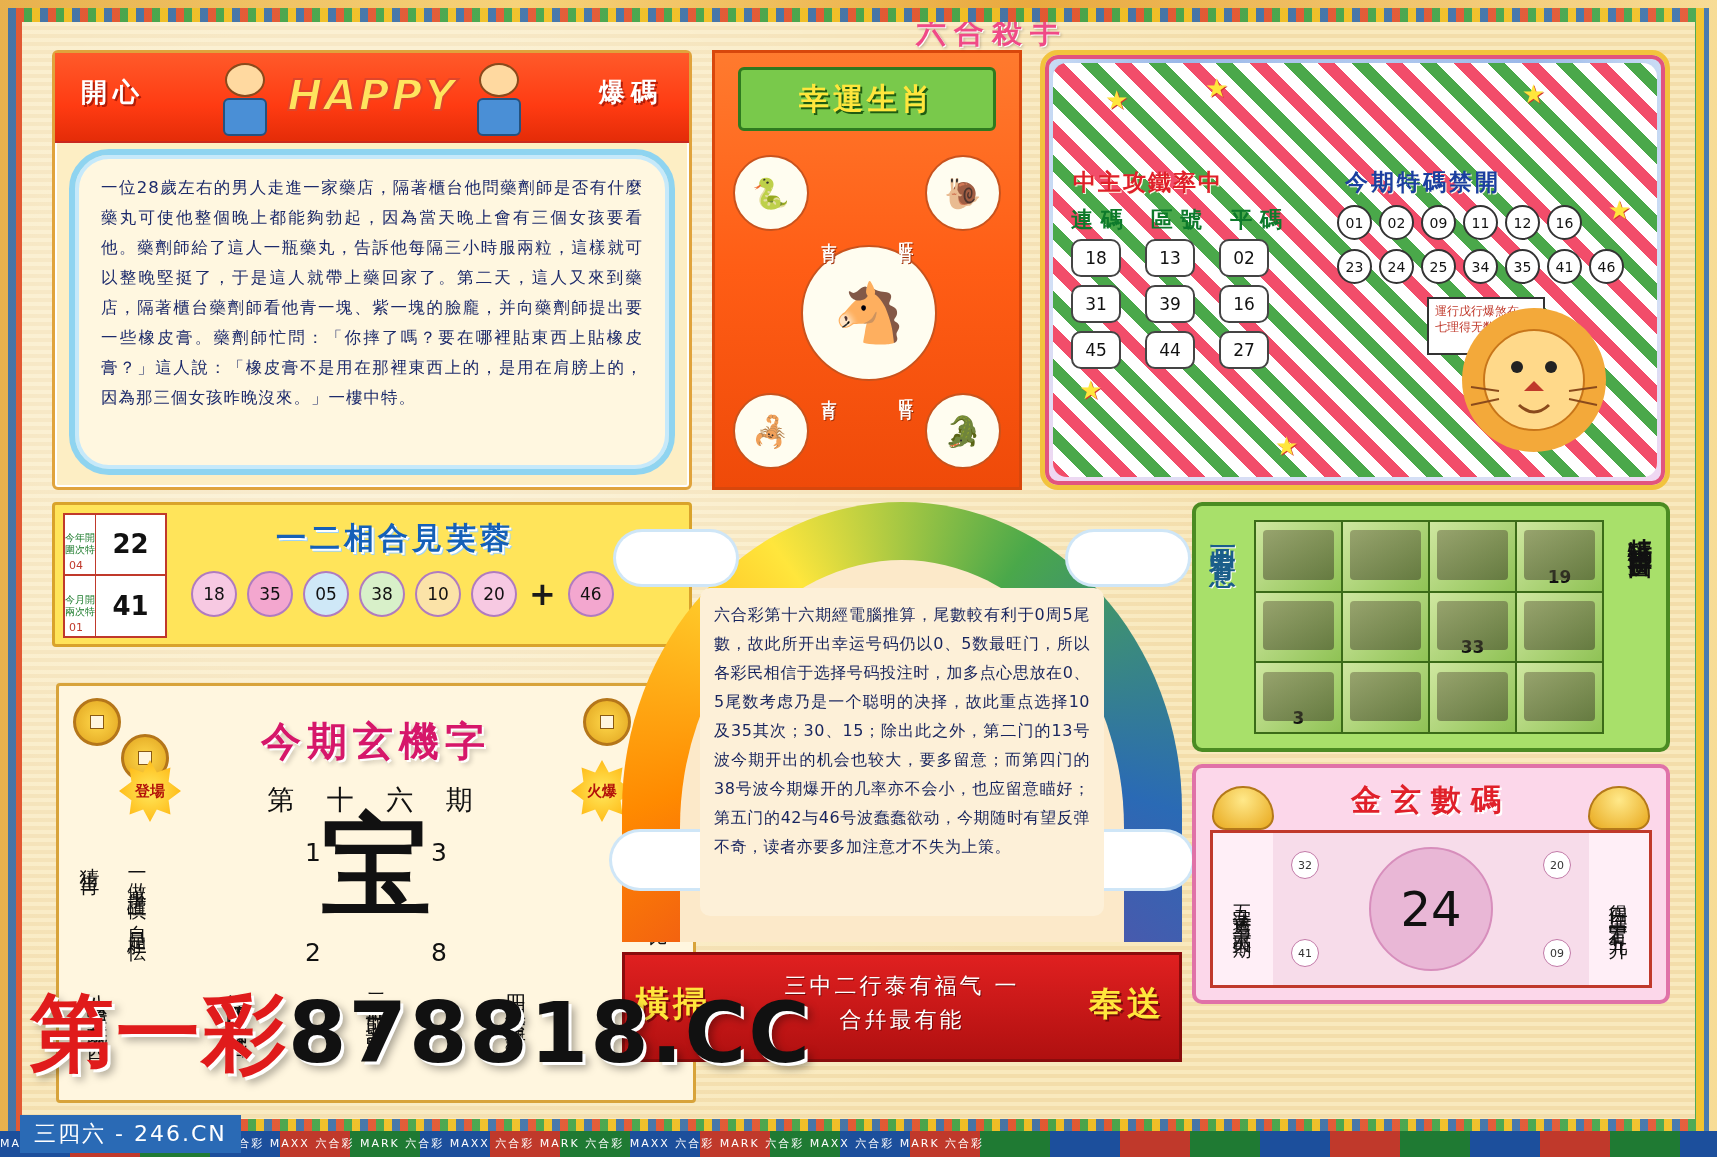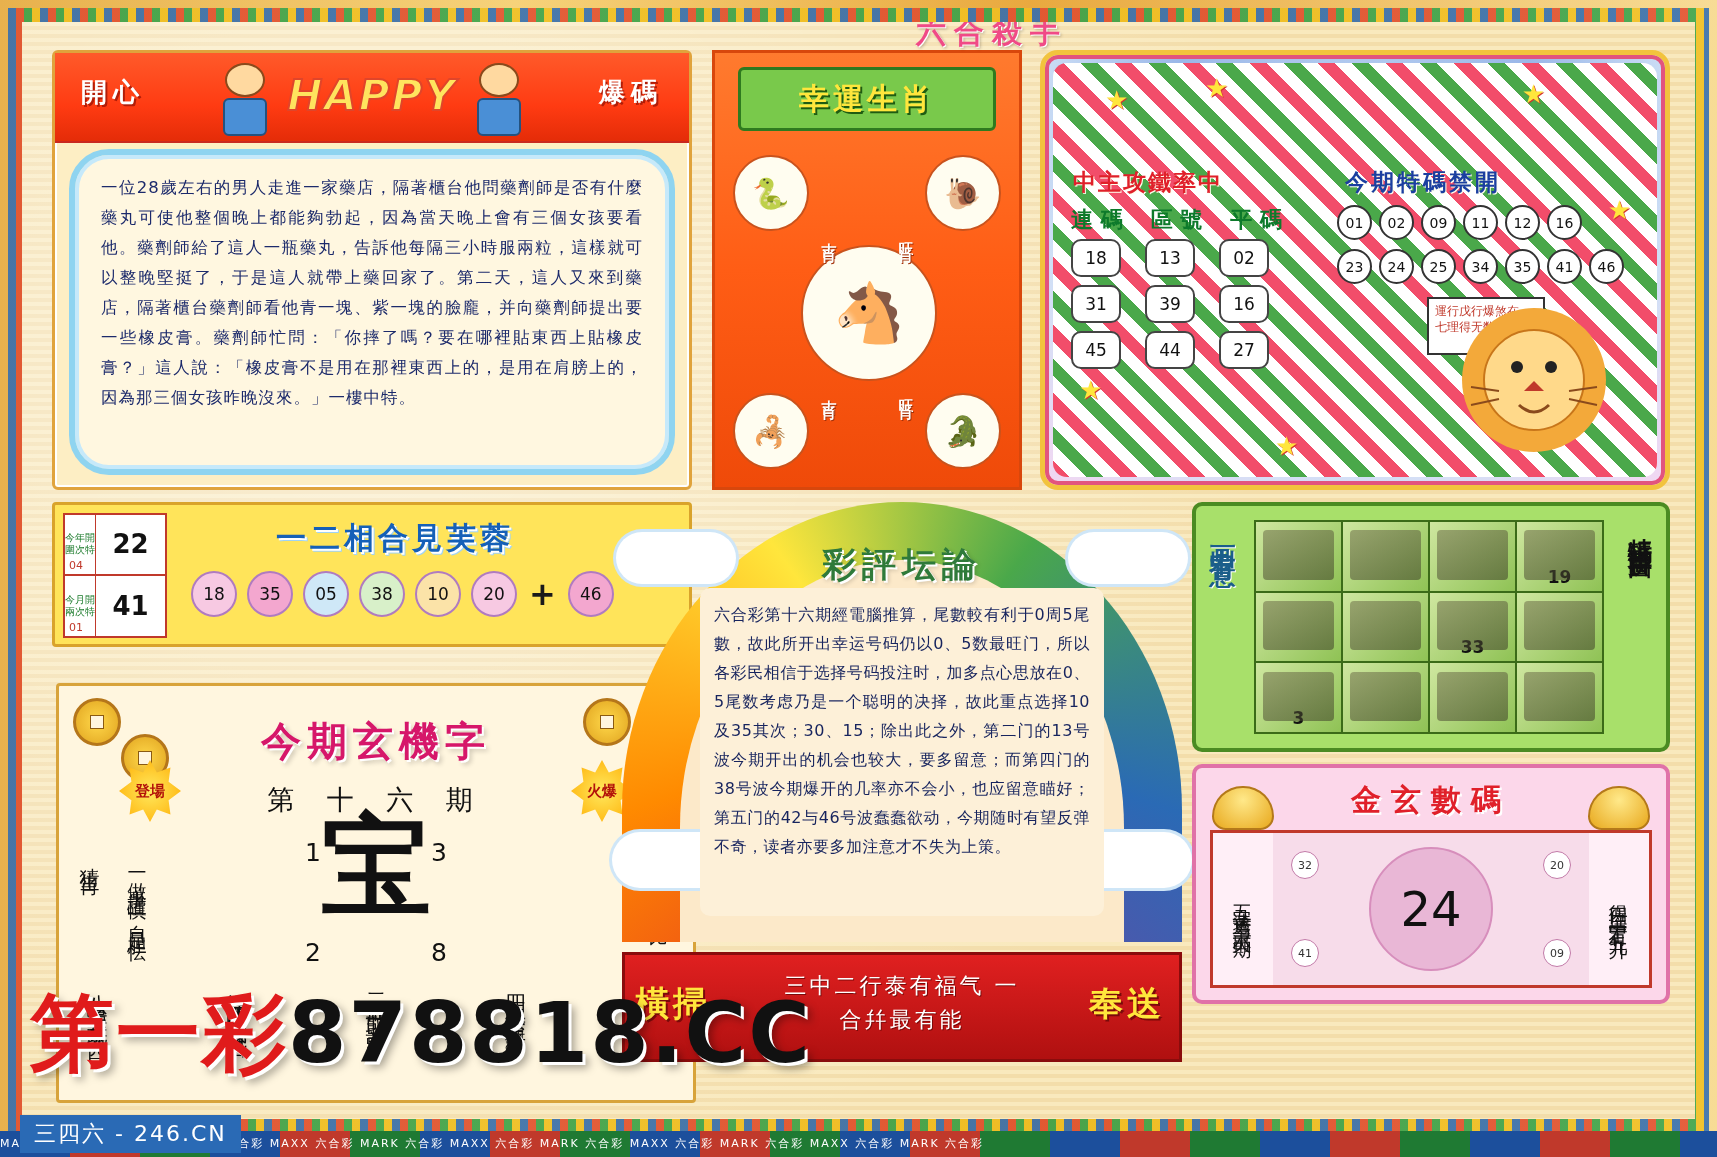--- a/index.html
+++ b/index.html
@@ -414,21 +414,20 @@
       </div>
     </div>
 
     <div class="panel" id="rainbow">
       <div class="arc"></div>
       <div class="arcmask"></div>
       <div class="cloud" style="left:-6px;top:30px;width:120px;height:52px;"></div>
       <div class="cloud" style="right:-6px;top:30px;width:120px;height:52px;"></div>
       <div class="cloud" style="left:-10px;bottom:54px;width:130px;height:56px;"></div>
       <div class="cloud" style="right:-10px;bottom:54px;width:130px;height:56px;"></div>
-      <div class="ttl">彩評坛論</div>
       <div class="inner">
         <p>六合彩第十六期經電腦推算，尾數較有利于0周5尾數，故此所开出幸运号码仍以0、5数最旺门，所以各彩民相信于选择号码投注时，加多点心思放在0、5尾数考虑乃是一个聪明的决择，故此重点选择10及35其次；30、15；除出此之外，第二门的13号波今期开出的机会也较大，要多留意；而第四门的38号波今期爆开的几率亦不会小，也应留意瞄好；第五门的42与46号波蠢蠢欲动，今期随时有望反弹不奇，读者亦要多加注意才不失为上策。</p>
       </div>
     </div>
 
     <div class="panel" id="puzzle">
       <div class="vt">画中有意</div>
       <div class="vr">特碼生肖拼圖</div>
       <div class="grid">
         <div class="cell">

